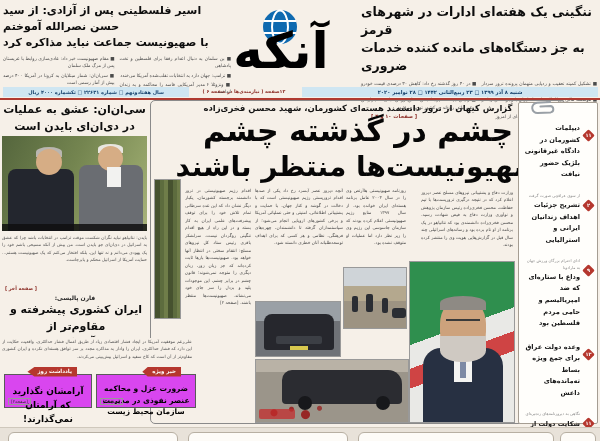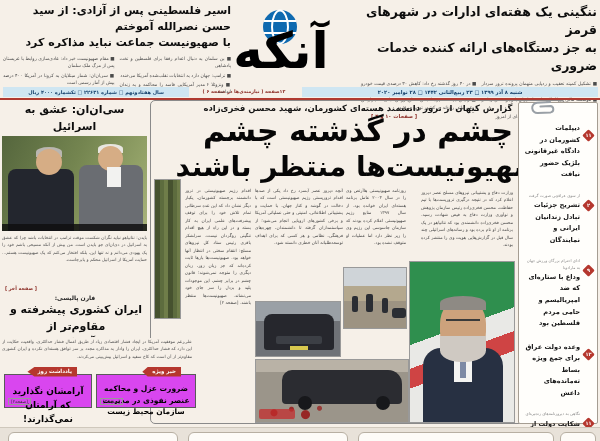--- a/index.html
+++ b/index.html
@@ -5,21 +5,21 @@
   * { margin:0; padding:0; box-sizing:border-box; }
   html,body { background:#e9e4dc; }
   .page {
     position:relative; width:600px; height:441px; overflow:hidden;
     background:#f6f0e8; direction:rtl;
     font-family:"DejaVu Sans", sans-serif; color:#111;
   }
   
   .story-tr { position:absolute; right:3px; top:3px; width:236px; }
   .story-tl { position:absolute; left:3px;  top:3px; width:228px; }
-  .top-headline { font-weight:bold; text-align:right; line-height:1.45; color:#0d0d0d; }
+  .top-headline { font-weight:bold; text-align:left; line-height:1.45; color:#0d0d0d; }
   .story-tr .top-headline { font-size:12.5px; }
   .story-tl .top-headline { font-size:11px; }
   .top-bullets { display:flex; gap:5px; margin-top:4px; }
   .top-bullets .bcol { flex:1; }
   .top-bullets .bitem { font-size:4.6px; color:#4a4a4a; line-height:1.6; text-align:justify; margin-bottom:2px; }
   .pages-ref { font-size:5.2px; font-weight:bold; color:#8d2f28; text-align:left; padding-left:10px; margin-top:1px; }
   .strip { position:absolute; top:87px; height:10px; background:#cfe6f2; color:#14406b;
            font-weight:bold; text-align:center; line-height:10px; }
   .strip.date  { right:2px; width:296px; font-size:5.2px; }
   .strip.issue { left:3px;  width:186px; font-size:5px; }
@@ -126,21 +126,21 @@
   .stub { position:absolute; top:4px; height:20px; background:#fdfbf7; border:1px solid #b7afa2;
           border-radius:6px 6px 0 0; }
 </style>
 </head>
 <body>
 
 <div class="page">
 
   <div class="story-tr">
     <div class="top-headline">ننگینی یک هفته‌ای ادارات در شهرهای قرمز</div>
-    <div class="top-headline">به جز دستگاه‌های ارائه کننده خدمات ضروری</div>
+    <div class="top-headline">به جز دستگاه‌های مانده کننده خدمات ضروری</div>
     <div class="top-bullets">
       <div class="bcol">
         <div class="bitem">■ تشکیل کمیته تعقیب و ردیابی متهمان پرونده ترور سردار شهید سلیمانی</div>
         <div class="bitem">■ موسسه مالی بین‌المللی: اقتصاد ایران با وجود تحریم‌ها در سال آینده ۲ درصد رشد می‌کند</div>
         <div class="bitem">■ توزیع مرغ گرم در فروشگاه‌های زنجیره‌ای از امروز</div>
       </div>
       <div class="bcol">
         <div class="bitem">■ در ۴۰ روز گذشته رخ داد: کاهش ۳۰ درصدی قیمت خودرو در بازار بی‌مشتری</div>
         <div class="bitem">■ رئیس هیئت مدیره انجمن صنایع روغن نباتی: ۵ هزار تن روغن نباتی روزانه در کشور توزیع می‌شود</div>
         <div class="pages-ref">[ صفحات ۱۰ و ۴ ]</div>
@@ -174,21 +174,21 @@
         <div class="pages-ref">[ صفحه آخر ]</div>
       </div>
     </div>
   </div>
 
   <div class="strip date">شنبه ۸ آذر ۱۳۹۹ □ ۲۳ ربیع‌الثانی ۱۴۴۲ □ ۲۸ نوامبر ۲۰۲۰</div>
   <div class="strip issue">سال هفتادونهم □ شماره ۲۲۶۳۱ □ تکشماره ۴۰۰۰ ریال</div>
   <div class="rule-red"></div>
 
   <div class="cnn-headline">
-    <div>سی‌ان‌ان: عشق به اسرائیل</div>
+    <div>سی‌ان‌ان: عشق به عملیات</div>
     <div>در دی‌ان‌ای بایدن است</div>
   </div>
   <div class="photo-biden">
     <div class="pb-man left"></div>
     <div class="pb-man right"></div>
     <div class="pb-hair-left"></div>
     <div class="pb-hair-right"></div>
     <div class="pb-head left"></div>
     <div class="pb-head right"></div>
     <div class="pb-shirt"></div>
@@ -267,21 +267,21 @@
         <span class="badge">
             <b>۱۱</b>
           </span>
         <div class="side-title">دیپلمات کشورمان در دادگاه غیرقانونی بلژیک حضور نیافت</div>
       </div>
       <div class="side-item">
         <span class="badge">
             <b>۲</b>
           </span>
         <div class="side-kicker">از سوی عراقچی صورت گرفت</div>
-        <div class="side-title">تشریح جزئیات تبادل زندانیان ایرانی و نمایندگان</div>
+        <div class="side-title">تشریح جزئیات اهداف زندانیان ایرانی و استرالیایی</div>
       </div>
       <div class="side-item">
         <span class="badge">
             <b>۹</b>
           </span>
         <div class="side-kicker">ادای احترام بزرگان ورزش جهان به مارادونا</div>
         <div class="side-title">وداع با ستاره‌ای که ضد امپریالیسم و حامی مردم فلسطین بود</div>
       </div>
       <div class="side-item">
         <span class="badge">

